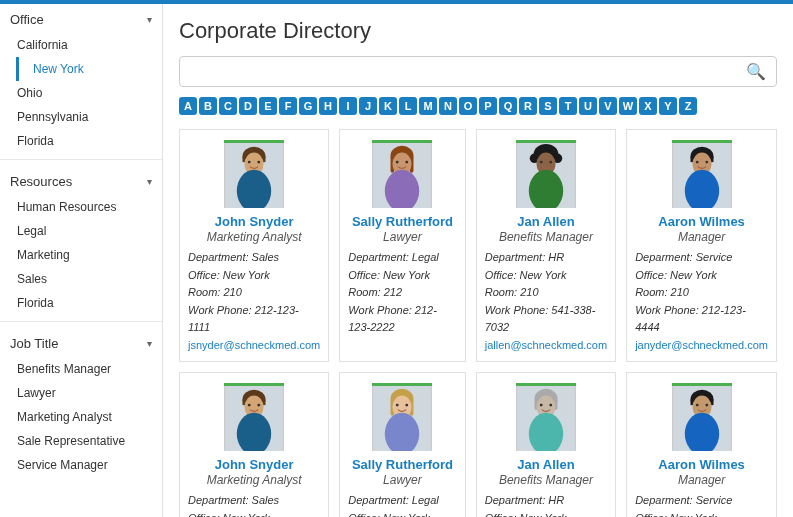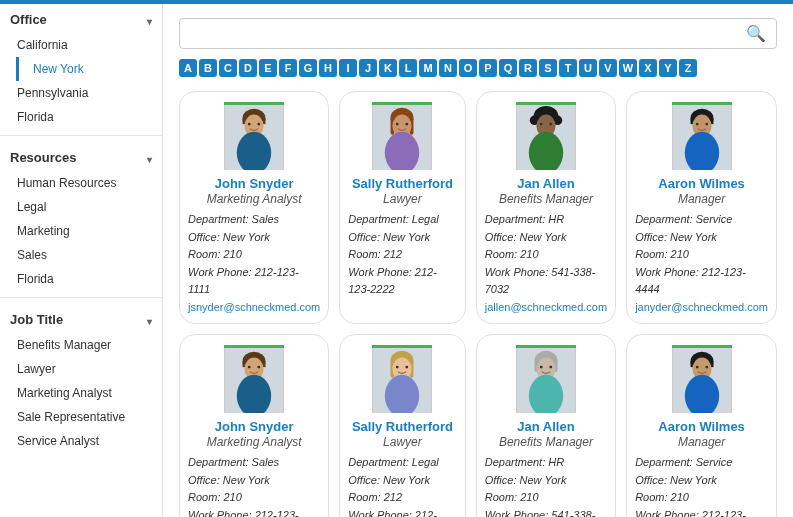--- a/index.html
+++ b/index.html
@@ -8,24 +8,24 @@
     
     #sidebar {
       width: 163px;
       min-width: 163px;
       border-right: 1px solid #e0e0e0;
       overflow-y: auto;
       padding-bottom: 10px;
     }
     .sidebar-section-header {
       display: flex;
-      align-items: flex-end;
+      align-items: center;
       justify-content: space-between;
       padding: 8px 10px 6px 10px;
-      font-weight: bold;
+      font-weight: normal;
       font-size: 13px;
       color: #333;
       cursor: pointer;
     }
     .sidebar-section-header .chevron {
       font-size: 10px;
       color: #666;
     }
     .sidebar-item {
       padding: 5px 10px 5px 14px;
@@ -98,21 +98,21 @@
 
     
     .cards-grid {
       display: grid;
       grid-template-columns: repeat(4, 1fr);
       gap: 10px;
       margin-bottom: 14px;
     }
     .card {
       border: 1px solid #e0e0e0;
-      border-radius: 16px;
+      border-radius: 0;
       padding: 10px 8px;
       display: flex;
       flex-direction: column;
       align-items: flex-start;
     }
     .card-photo {
       width: 60px;
       height: 68px;
       background: #ccc;
       border-top: 3px solid #4caf50;
@@ -162,20 +162,21 @@
 
 <div id="sidebar" style="margin-top:4px;">
 
   <div class="sidebar-section-header">
     <span>Office</span>
     <span class="chevron">▾</span>
   </div>
   <div>
     <div class="sidebar-item">California</div>
     <div class="sidebar-item active">New York</div>
+    <div class="sidebar-item">Ohio</div>
     <div class="sidebar-item">Pennsylvania</div>
     <div class="sidebar-item">Florida</div>
   </div>
 
   <hr class="sidebar-divider">
 
   <div class="sidebar-section-header">
     <span>Resources</span>
     <span class="chevron">▾</span>
   </div>
@@ -191,27 +192,28 @@
 
   <div class="sidebar-section-header">
     <span>Job Title</span>
     <span class="chevron">▾</span>
   </div>
   <div>
     <div class="sidebar-item">Benefits Manager</div>
     <div class="sidebar-item">Lawyer</div>
     <div class="sidebar-item">Marketing Analyst</div>
     <div class="sidebar-item">Sale Representative</div>
-    <div class="sidebar-item">Service Analyst</div>
+    <div class="sidebar-item">Service Manager</div>
   </div>
 
 </div>
 
 <div id="main" style="margin-top:4px;">
 
+  <h1 class="page-title">Corporate Directory</h1>
 
   <div class="search-bar">
     <input type="text" style="flex: 1 1 0%; border: none; outline: none; font-size: 13px;" placeholder="">
     <span style="font-size:16px;color:#555;">🔍</span>
   </div>
 
   <div class="alpha-bar" id="alpha-bar">
       <button class="alpha-btn">A</button>
       <button class="alpha-btn">B</button>
       <button class="alpha-btn">C</button>

